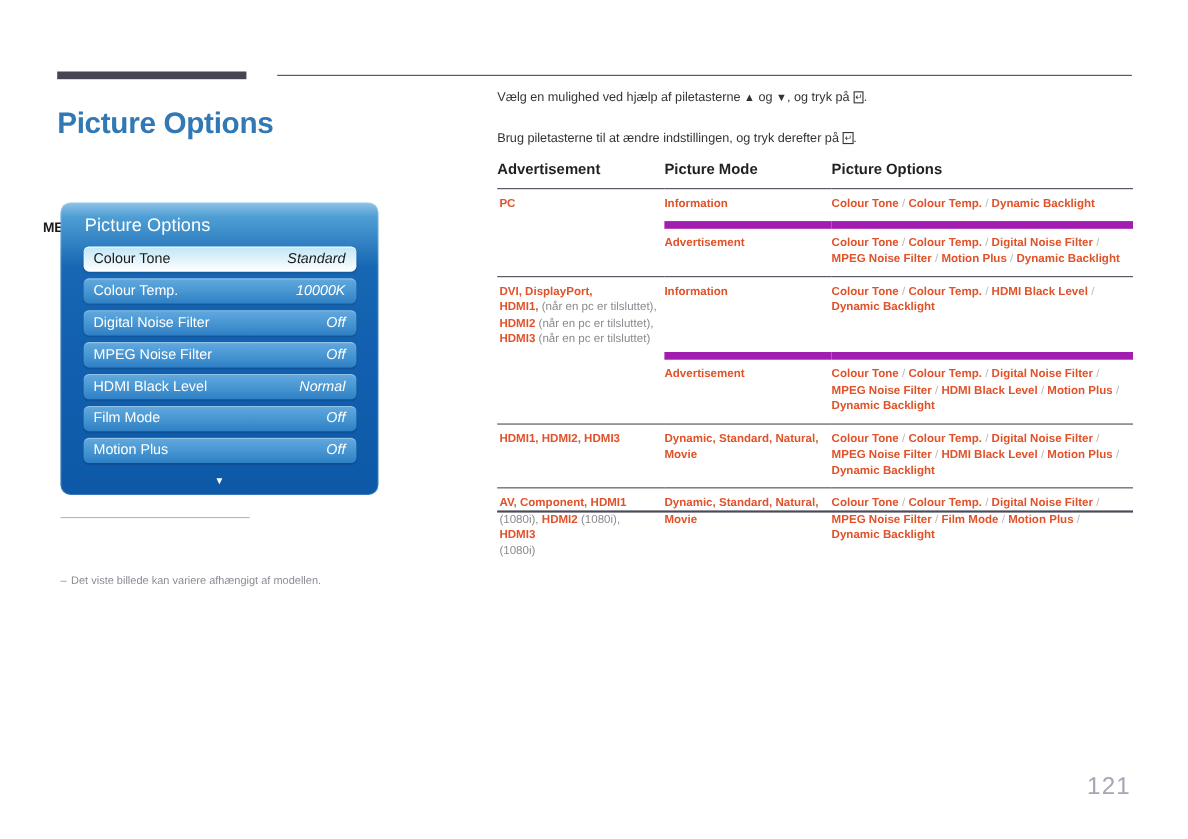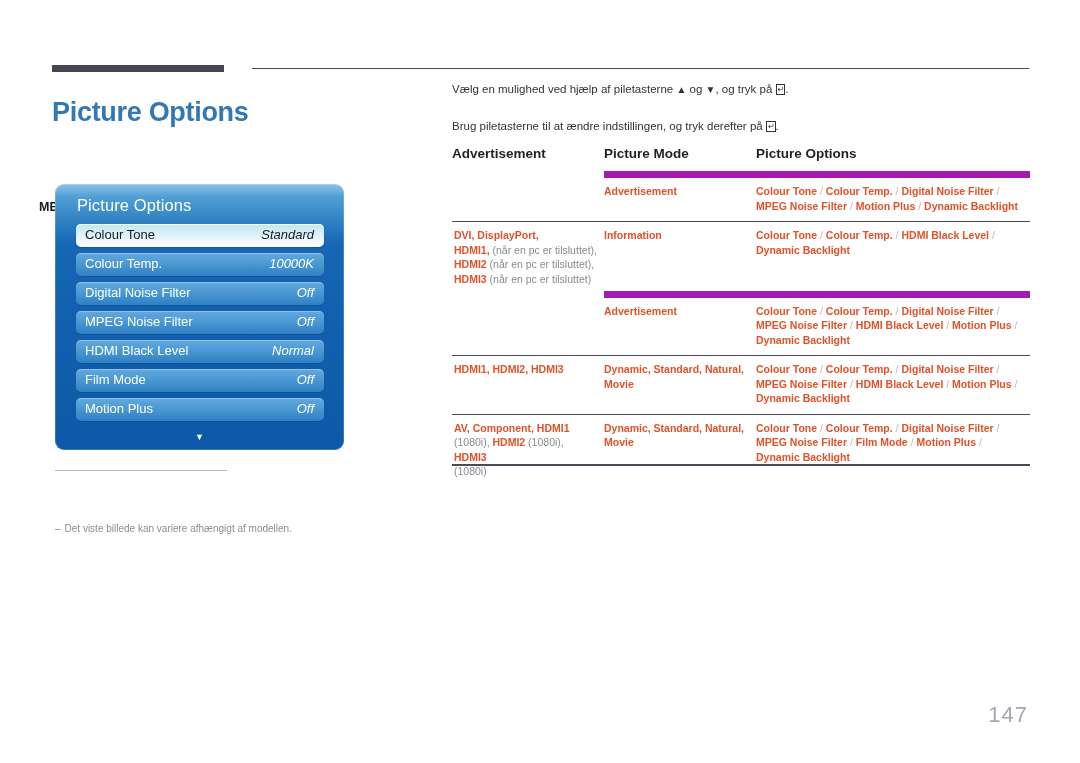--- a/index.html
+++ b/index.html
@@ -295,20 +295,25 @@
 
 <table class="tbl">
   <thead>
     <tr>
       <th class="col1">Advertisement</th>
       <th class="col2">Picture Mode</th>
       <th class="col3">Picture Options</th>
     </tr>
   </thead>
   <tbody id="tbl-body">
+      <tr class="grp-top">
+        <td class="c1"><span>PC</span></td>
+        <td class="c2"><span>Information</span></td>
+        <td class="c3"><span>Colour Tone</span><span class="sep"> / </span><span>Colour Temp.</span><span class="sep"> / </span><span>Dynamic Backlight</span></td>
+      </tr>
       <tr class="sub-top">
         <td class="c1"></td>
         <td class="c2"><span>Advertisement</span></td>
         <td class="c3"><span>Colour Tone</span><span class="sep"> / </span><span>Colour Temp.</span><span class="sep"> / </span><span>Digital Noise Filter</span><span class="sep"> / </span><span>MPEG Noise Filter</span><span class="sep"> / </span><span>Motion Plus</span><span class="sep"> / </span><span>Dynamic Backlight</span></td>
       </tr>
       <tr class="grp-top">
         <td class="c1"><span>DVI</span><span>, </span><span>DisplayPort</span><span>,</span><br><span>HDMI1,</span><span class="gray"> (når en pc er tilsluttet),</span><br><span>HDMI2</span><span class="gray"> (når en pc er tilsluttet),</span><br><span>HDMI3</span><span class="gray"> (når en pc er tilsluttet)</span></td>
         <td class="c2"><span>Information</span></td>
         <td class="c3"><span>Colour Tone</span><span class="sep"> / </span><span>Colour Temp.</span><span class="sep"> / </span><span>HDMI Black Level</span><span class="sep"> / </span><span>Dynamic Backlight</span></td>
       </tr>
@@ -324,13 +329,13 @@
       </tr>
       <tr class="grp-top">
         <td class="c1"><span>AV</span><span>, </span><span>Component</span><span>, </span><span>HDMI1</span><br><span class="gray">(1080i), </span><span>HDMI2</span><span class="gray"> (1080i), </span><span>HDMI3</span><br><span class="gray">(1080i)</span></td>
         <td class="c2"><span>Dynamic, Standard, Natural, Movie</span></td>
         <td class="c3"><span>Colour Tone</span><span class="sep"> / </span><span>Colour Temp.</span><span class="sep"> / </span><span>Digital Noise Filter</span><span class="sep"> / </span><span>MPEG Noise Filter</span><span class="sep"> / </span><span>Film Mode</span><span class="sep"> / </span><span>Motion Plus</span><span class="sep"> / </span><span>Dynamic Backlight</span></td>
       </tr>
     </tbody>
 </table>
 <div class="bottom-rule"></div>
 
-<div class="page-num">147</div>
+<div class="page-num">121</div>
 
 </body></html>

